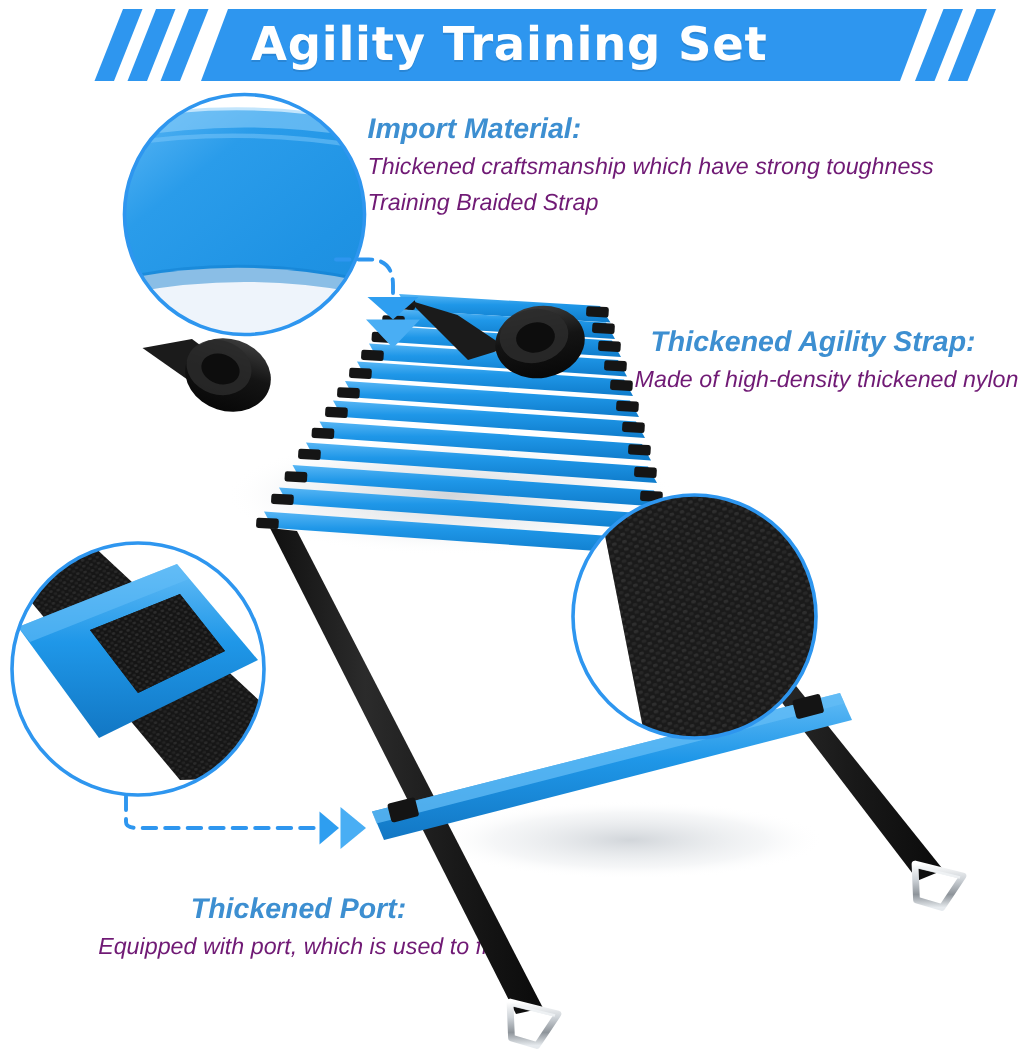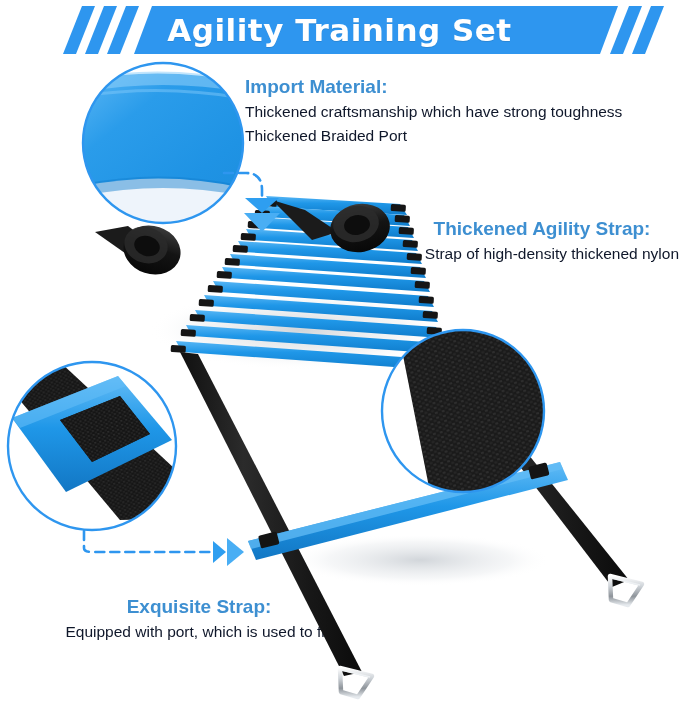--- a/index.html
+++ b/index.html
@@ -17,27 +17,27 @@
   .banner-title{
     position:absolute;left:0;top:4px;width:679px;height:52px;
     display:flex;align-items:center;justify-content:center;
     color:#ffffff;font-size:31px;font-weight:bold;letter-spacing:.5px;
     font-family:"DejaVu Sans", sans-serif;
     text-shadow:0 1px 0 rgba(0,0,0,.10);
     white-space:nowrap;pointer-events:none;
   }
 
   
-  .callout{position:absolute;}
+  .callout{position:absolute;font-style:italic;}
   .callout .head{
     color:#3d8fd1;font-weight:bold;font-size:19px;line-height:26px;
     font-family:"Liberation Sans", sans-serif;white-space:nowrap;
   }
   .callout .line{
-    color:#0f172a;font-size:15.5px;line-height:24px;
+    color:#701a75;font-size:15.5px;line-height:24px;
     font-family:"Liberation Sans", sans-serif;white-space:nowrap;
   }
   #callout-import{left:245px;top:74px;text-align:left;}
   #callout-strap{left:405px;top:216px;text-align:right;width:274px;}
   #callout-strap .head{text-align:center;}
   #callout-port{left:8px;top:594px;text-align:center;width:382px;}
   #callout-port .head{text-align:center;}
 
   
   .art{position:absolute;left:0;top:0;}
@@ -62,30 +62,30 @@
         <polygon points="629,6 642,6 623,54 610,54" fill="#2e96ef"></polygon>
         <polygon points="651,6 664,6 645,54 632,54" fill="#2e96ef"></polygon>
       </g>
     </svg>
     <div class="banner-title">Agility Training Set</div>
   </div>
 
   <div class="callout" id="callout-import">
     <div class="head">Import Material:</div>
     <div class="line">Thickened craftsmanship which have strong toughness</div>
-    <div class="line">Thickened Braided Port</div>
+    <div class="line">Training Braided Strap</div>
   </div>
 
   <div class="callout" id="callout-strap">
     <div class="head">Thickened Agility Strap:</div>
-    <div class="line">Strap of high-density thickened nylon</div>
+    <div class="line">Made of high-density thickened nylon</div>
   </div>
 
   <div class="callout" id="callout-port">
-    <div class="head">Exquisite Strap:</div>
+    <div class="head">Thickened Port:</div>
     <div class="line">Equipped with port, which is used to fix</div>
   </div>
 
   <svg class="art" width="679" height="701" viewBox="0 0 679 701">
     <defs>
 
       <linearGradient id="gBlueRung" x1="0" y1="0" x2="0" y2="1">
         <stop offset="0%" stop-color="#57b6f5"></stop>
         <stop offset="38%" stop-color="#1f97e8"></stop>
         <stop offset="100%" stop-color="#0f7ccb"></stop>

